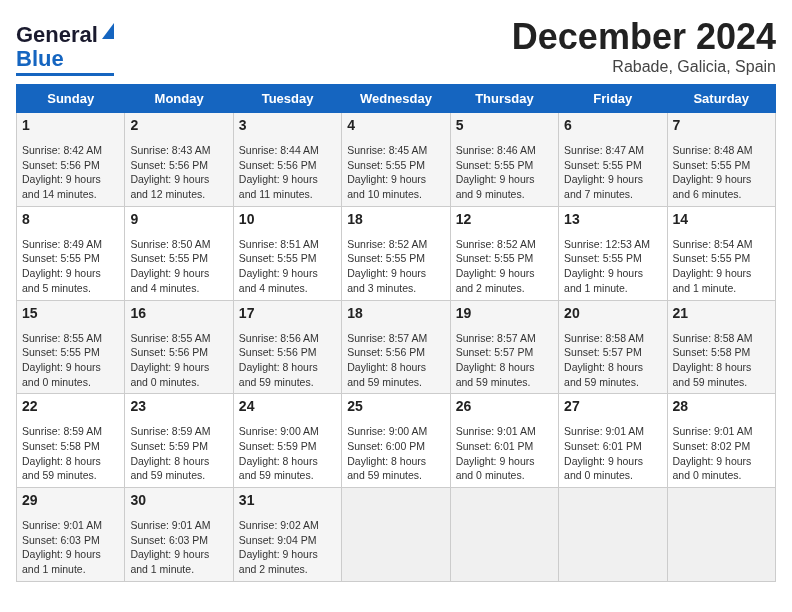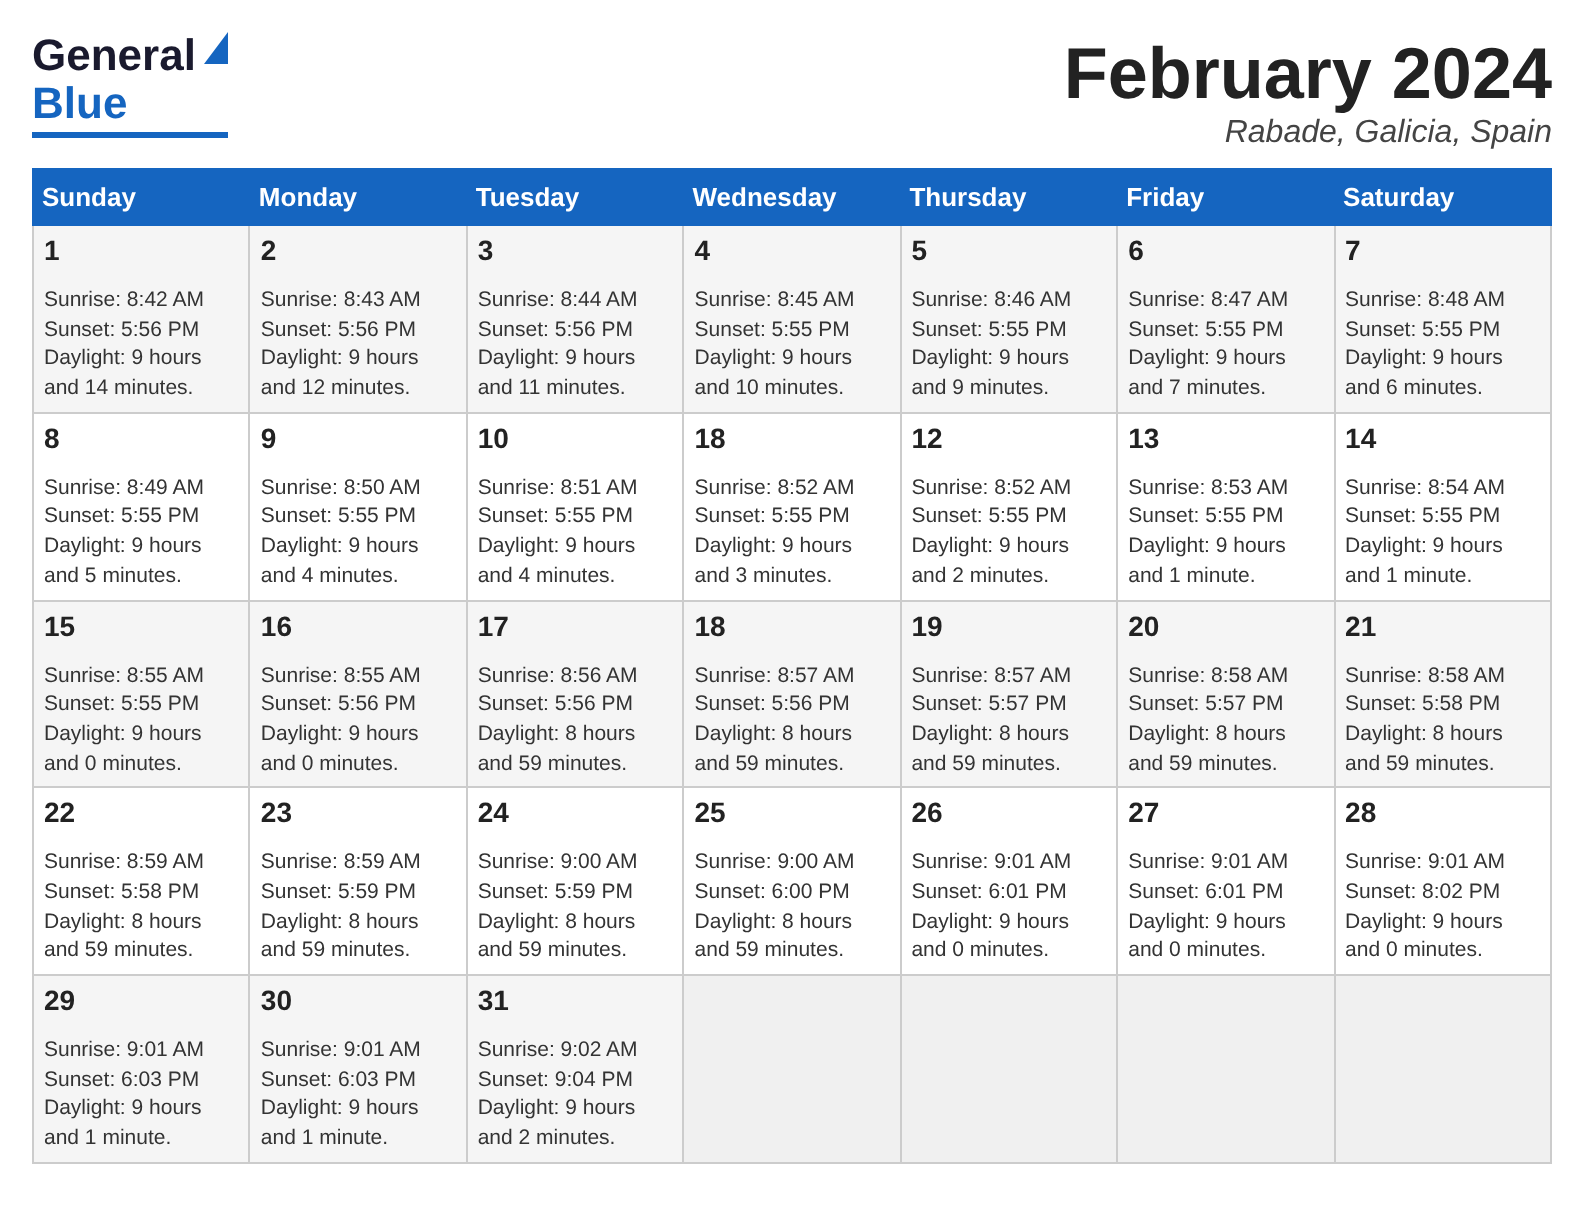--- a/index.html
+++ b/index.html
@@ -6,21 +6,21 @@
     body {
       font-family: Arial, sans-serif;
       background: #fff;
       width: 792px;
       min-height: 612px;
       padding: 16px;
     }
     .header {
       display: flex;
       justify-content: space-between;
-      align-items: flex-start;
+      align-items: flex-end;
       margin-bottom: 8px;
     }
     .logo {
       display: flex;
       flex-direction: column;
       align-items: flex-start;
     }
     .logo-text {
       font-size: 22px;
       font-weight: bold;
@@ -40,32 +40,31 @@
       text-align: right;
     }
     .calendar-title {
       font-size: 36px;
       font-weight: bold;
       color: #222;
     }
     .calendar-subtitle {
       font-size: 16px;
       color: #444;
-      font-style: italic;
     }
     .calendar {
       width: 100%;
       border-collapse: collapse;
       font-size: 11px;
     }
     .calendar thead th {
       background: #1565c0;
       color: #fff;
       padding: 6px 4px;
-      text-align: left;
+      text-align: center;
       font-size: 13px;
       font-weight: bold;
       border: 1px solid #1565c0;
     }
     .calendar tbody td {
       border: 1px solid #ccc;
       vertical-align: top;
       padding: 4px 5px;
       width: calc(100% / 7);
       min-height: 80px;
@@ -103,21 +102,21 @@
       <div style="display:inline-block; margin-left:2px; margin-top:-4px;">
         <div style="width:0;height:0;border-left:12px solid transparent;border-bottom:16px solid #1565c0;display:inline-block;"></div>
       </div>
     </div>
     <div style="display:flex; align-items:center;">
       <span class="logo-text" style="margin-right:2px;"><span class="blue">Blue</span></span>
     </div>
     <div class="logo-line"></div>
   </div>
   <div class="title-block">
-    <div class="calendar-title">February 2024</div>
+    <div class="calendar-title">December 2024</div>
     <div class="calendar-subtitle">Rabade, Galicia, Spain</div>
   </div>
 </div>
 
 <table class="calendar">
   <thead>
     <tr>
       <th>Sunday</th>
       <th>Monday</th>
       <th>Tuesday</th>
@@ -223,21 +222,21 @@
           <span class="day-num">12</span>
           <div class="day-info">
             <span>Sunrise: 8:52 AM</span><br>
             <span>Sunset: 5:55 PM</span><br>
             <span>Daylight: 9 hours and 2 minutes.</span>
           </div>
         </td>
         <td>
           <span class="day-num">13</span>
           <div class="day-info">
-            <span>Sunrise: 8:53 AM</span><br>
+            <span>Sunrise: 12:53 AM</span><br>
             <span>Sunset: 5:55 PM</span><br>
             <span>Daylight: 9 hours and 1 minute.</span>
           </div>
         </td>
         <td>
           <span class="day-num">14</span>
           <div class="day-info">
             <span>Sunrise: 8:54 AM</span><br>
             <span>Sunset: 5:55 PM</span><br>
             <span>Daylight: 9 hours and 1 minute.</span>

